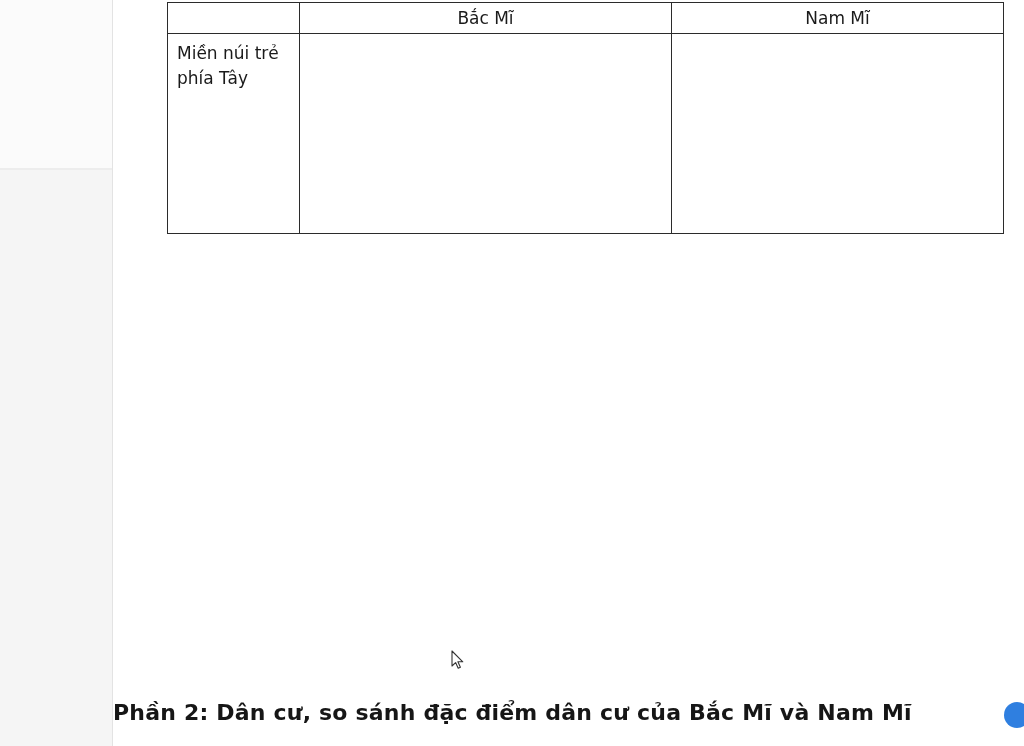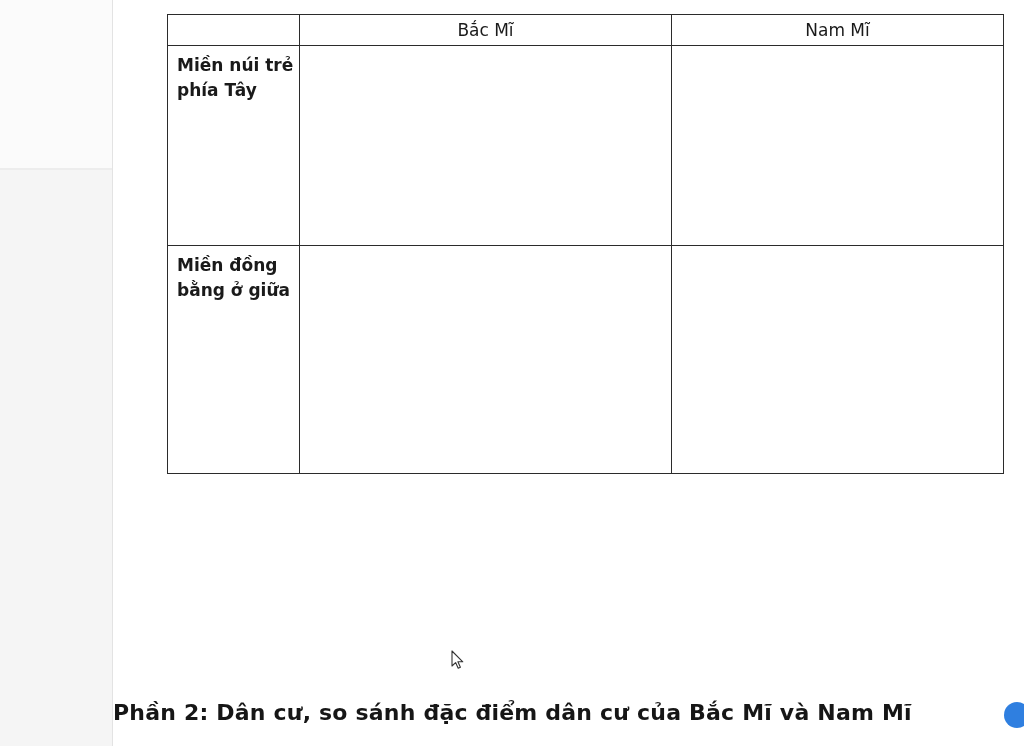--- a/index.html
+++ b/index.html
@@ -44,21 +44,21 @@
     top: 0;
     width: 911px;
     height: 746px;
     background: #ffffff;
   }
 
   
   #compare-table {
     position: absolute;
     left: 54px;
-    top: 14px;
+    top: 2px;
     width: 836px;
     border-collapse: collapse;
     table-layout: fixed;
   }
   #compare-table th,
   #compare-table td {
     border: 1px solid #2b2b2b;
     padding: 0;
     vertical-align: top;
     background: #ffffff;
@@ -77,21 +77,20 @@
   }
   #compare-table thead th.corner {
     background: #ffffff;
   }
 
   .rowlabel {
     font-size: 17px;
     line-height: 25px;
     padding: 7px 0 0 9px !important;
     white-space: pre-line;
-    font-weight: bold;
   }
   .cell-empty { }
 
   tr.r1 td { height: 192px; }
   tr.r2 td { height: 220px; }
   tr.r3 td { height: 225px; }
 
   
   #section-caption {
     position: absolute;
@@ -150,26 +149,20 @@
         <th>Nam Mĩ</th>
       </tr>
     </thead>
     <tbody>
       <tr class="r1">
         <td class="rowlabel">Miền núi trẻ
 phía Tây</td>
         <td class="cell-empty"></td>
         <td class="cell-empty"></td>
       </tr>
-      <tr class="r2">
-        <td class="rowlabel">Miền đồng
-bằng ở giữa</td>
-        <td class="cell-empty"></td>
-        <td class="cell-empty"></td>
-      </tr>
     </tbody>
   </table>
 
   <div id="section-caption">Phần 2: Dân cư, so sánh đặc điểm dân cư của Bắc Mĩ và Nam Mĩ</div>
 
   <div id="mouse-cursor">
     <svg width="16" height="22" viewBox="0 0 16 22" xmlns="http://www.w3.org/2000/svg">
       <path d="M1 1 L1 16 L4.6 12.6 L7.2 18.2 L9.4 17.2 L6.9 11.8 L11.8 11.8 Z" fill="#ffffff" stroke="#333333" stroke-width="1.1" stroke-linejoin="round"></path>
     </svg>
   </div>

